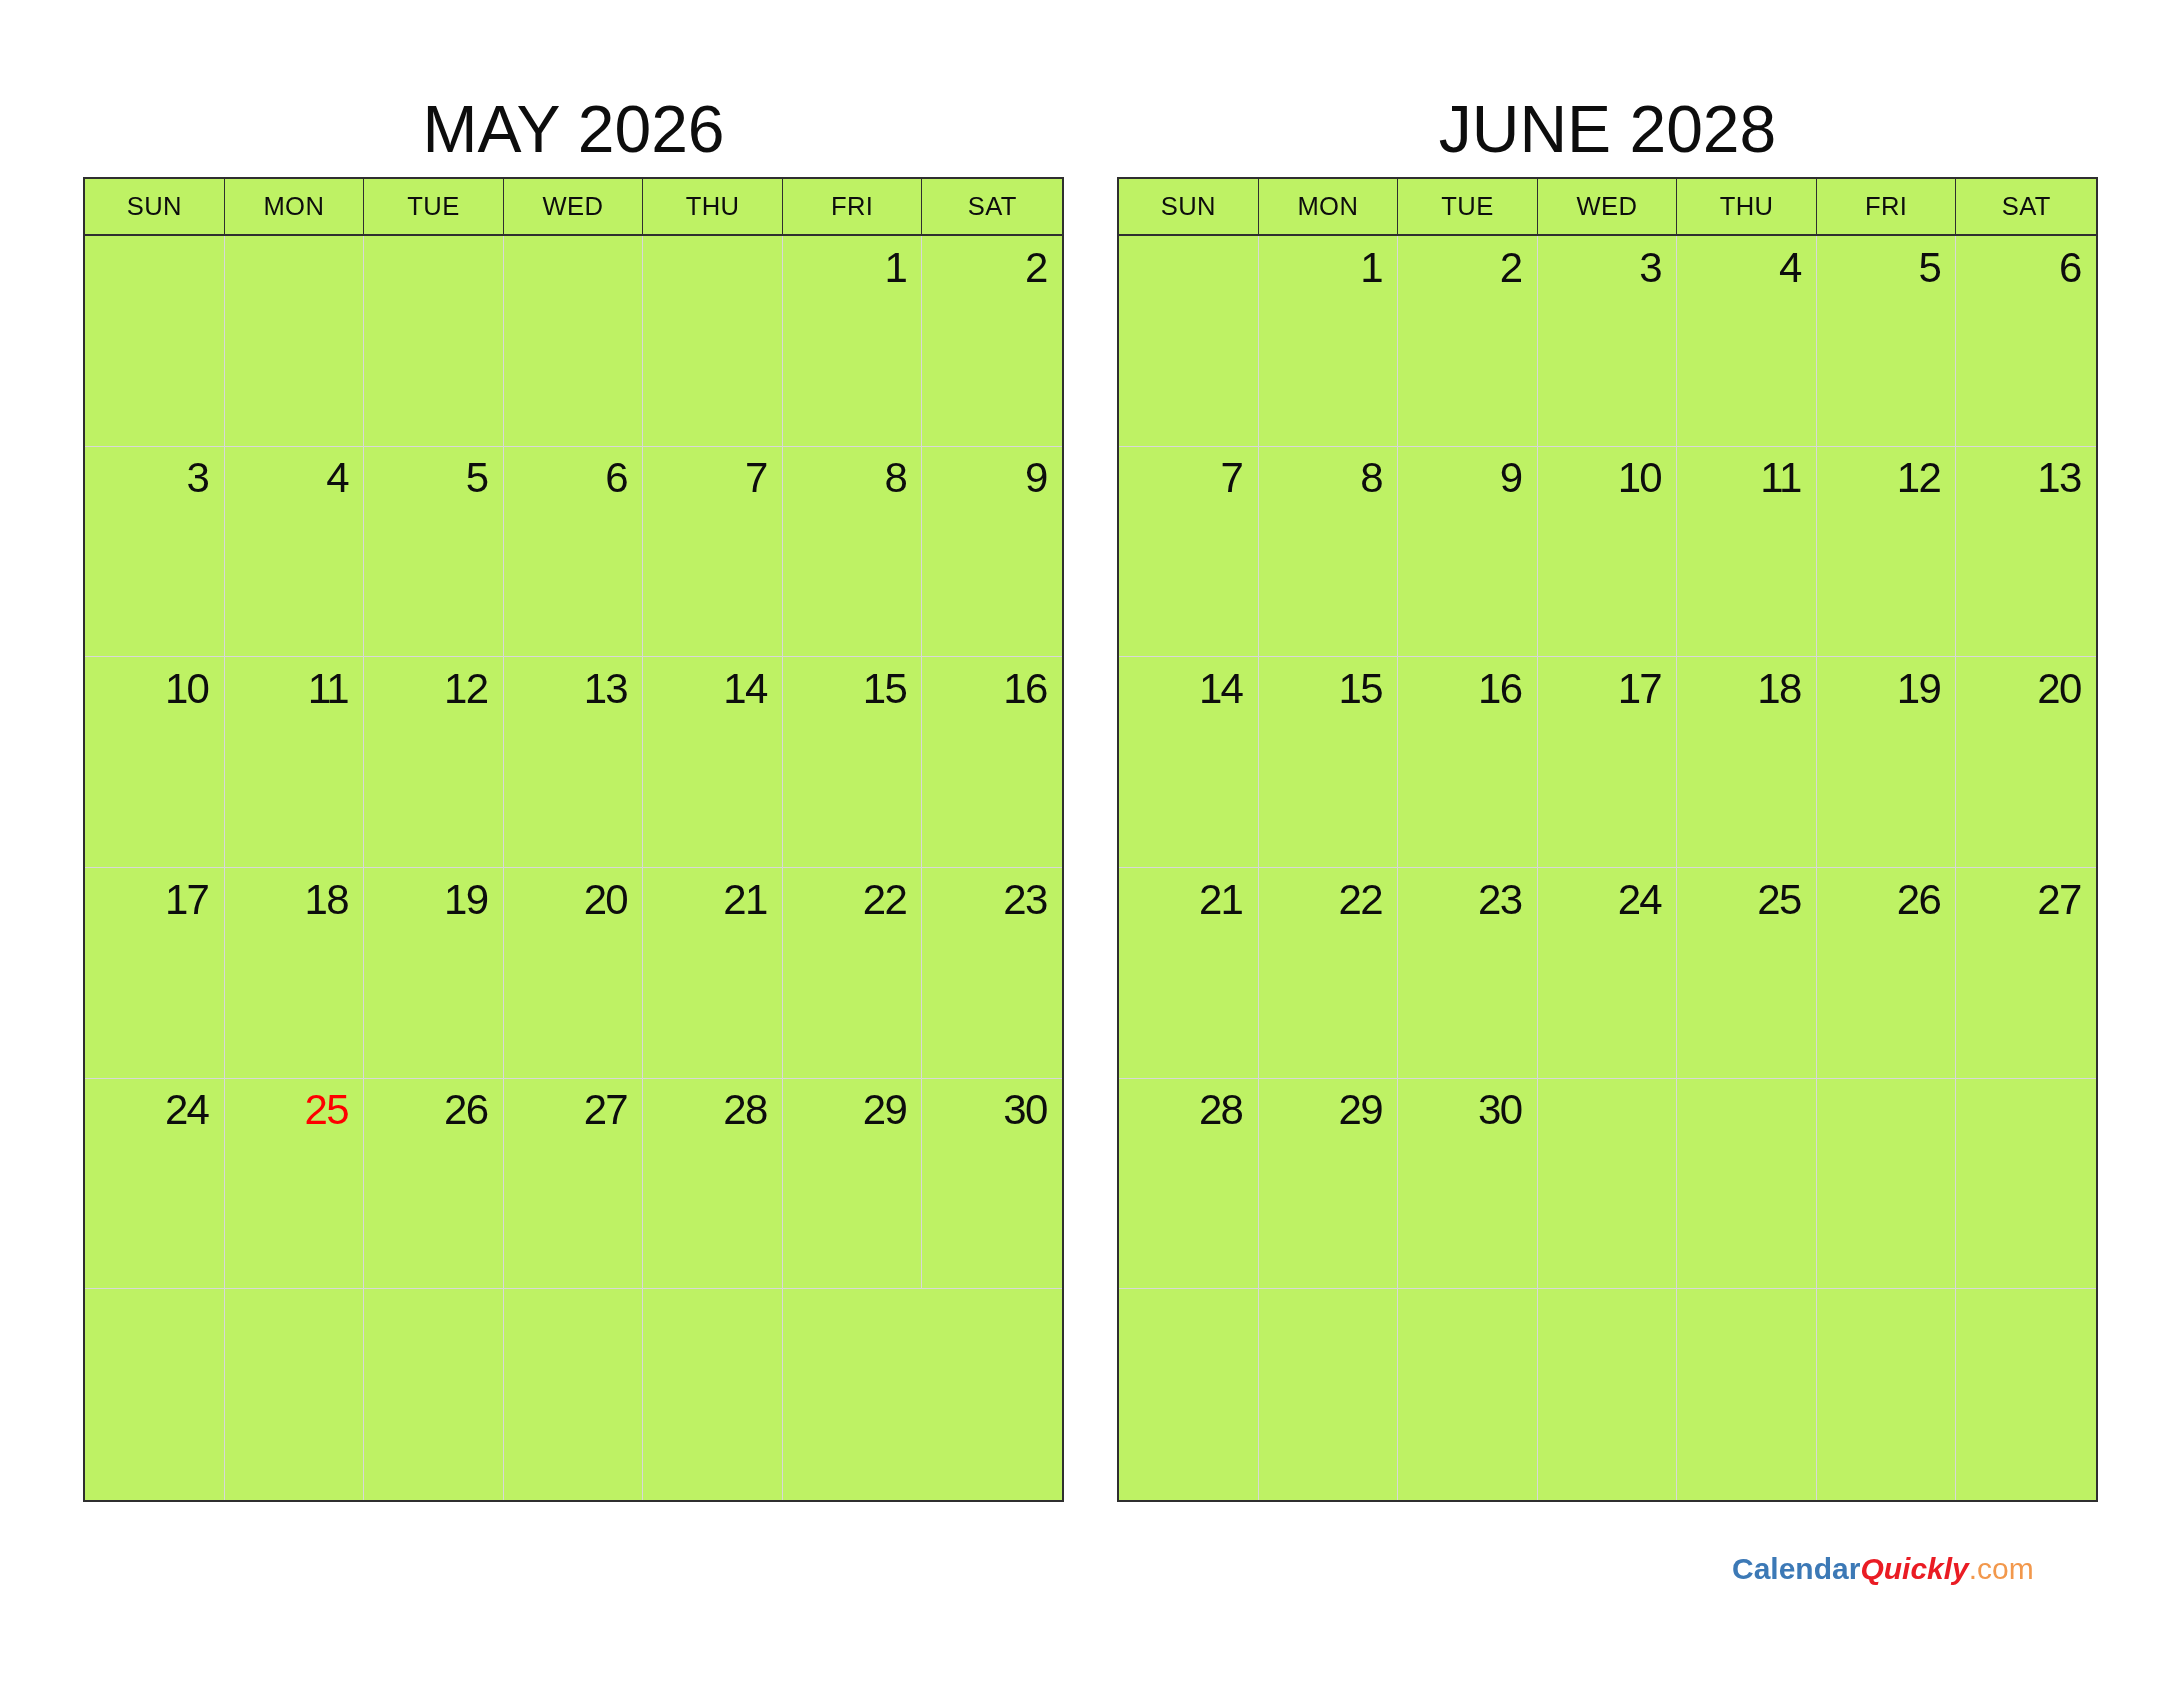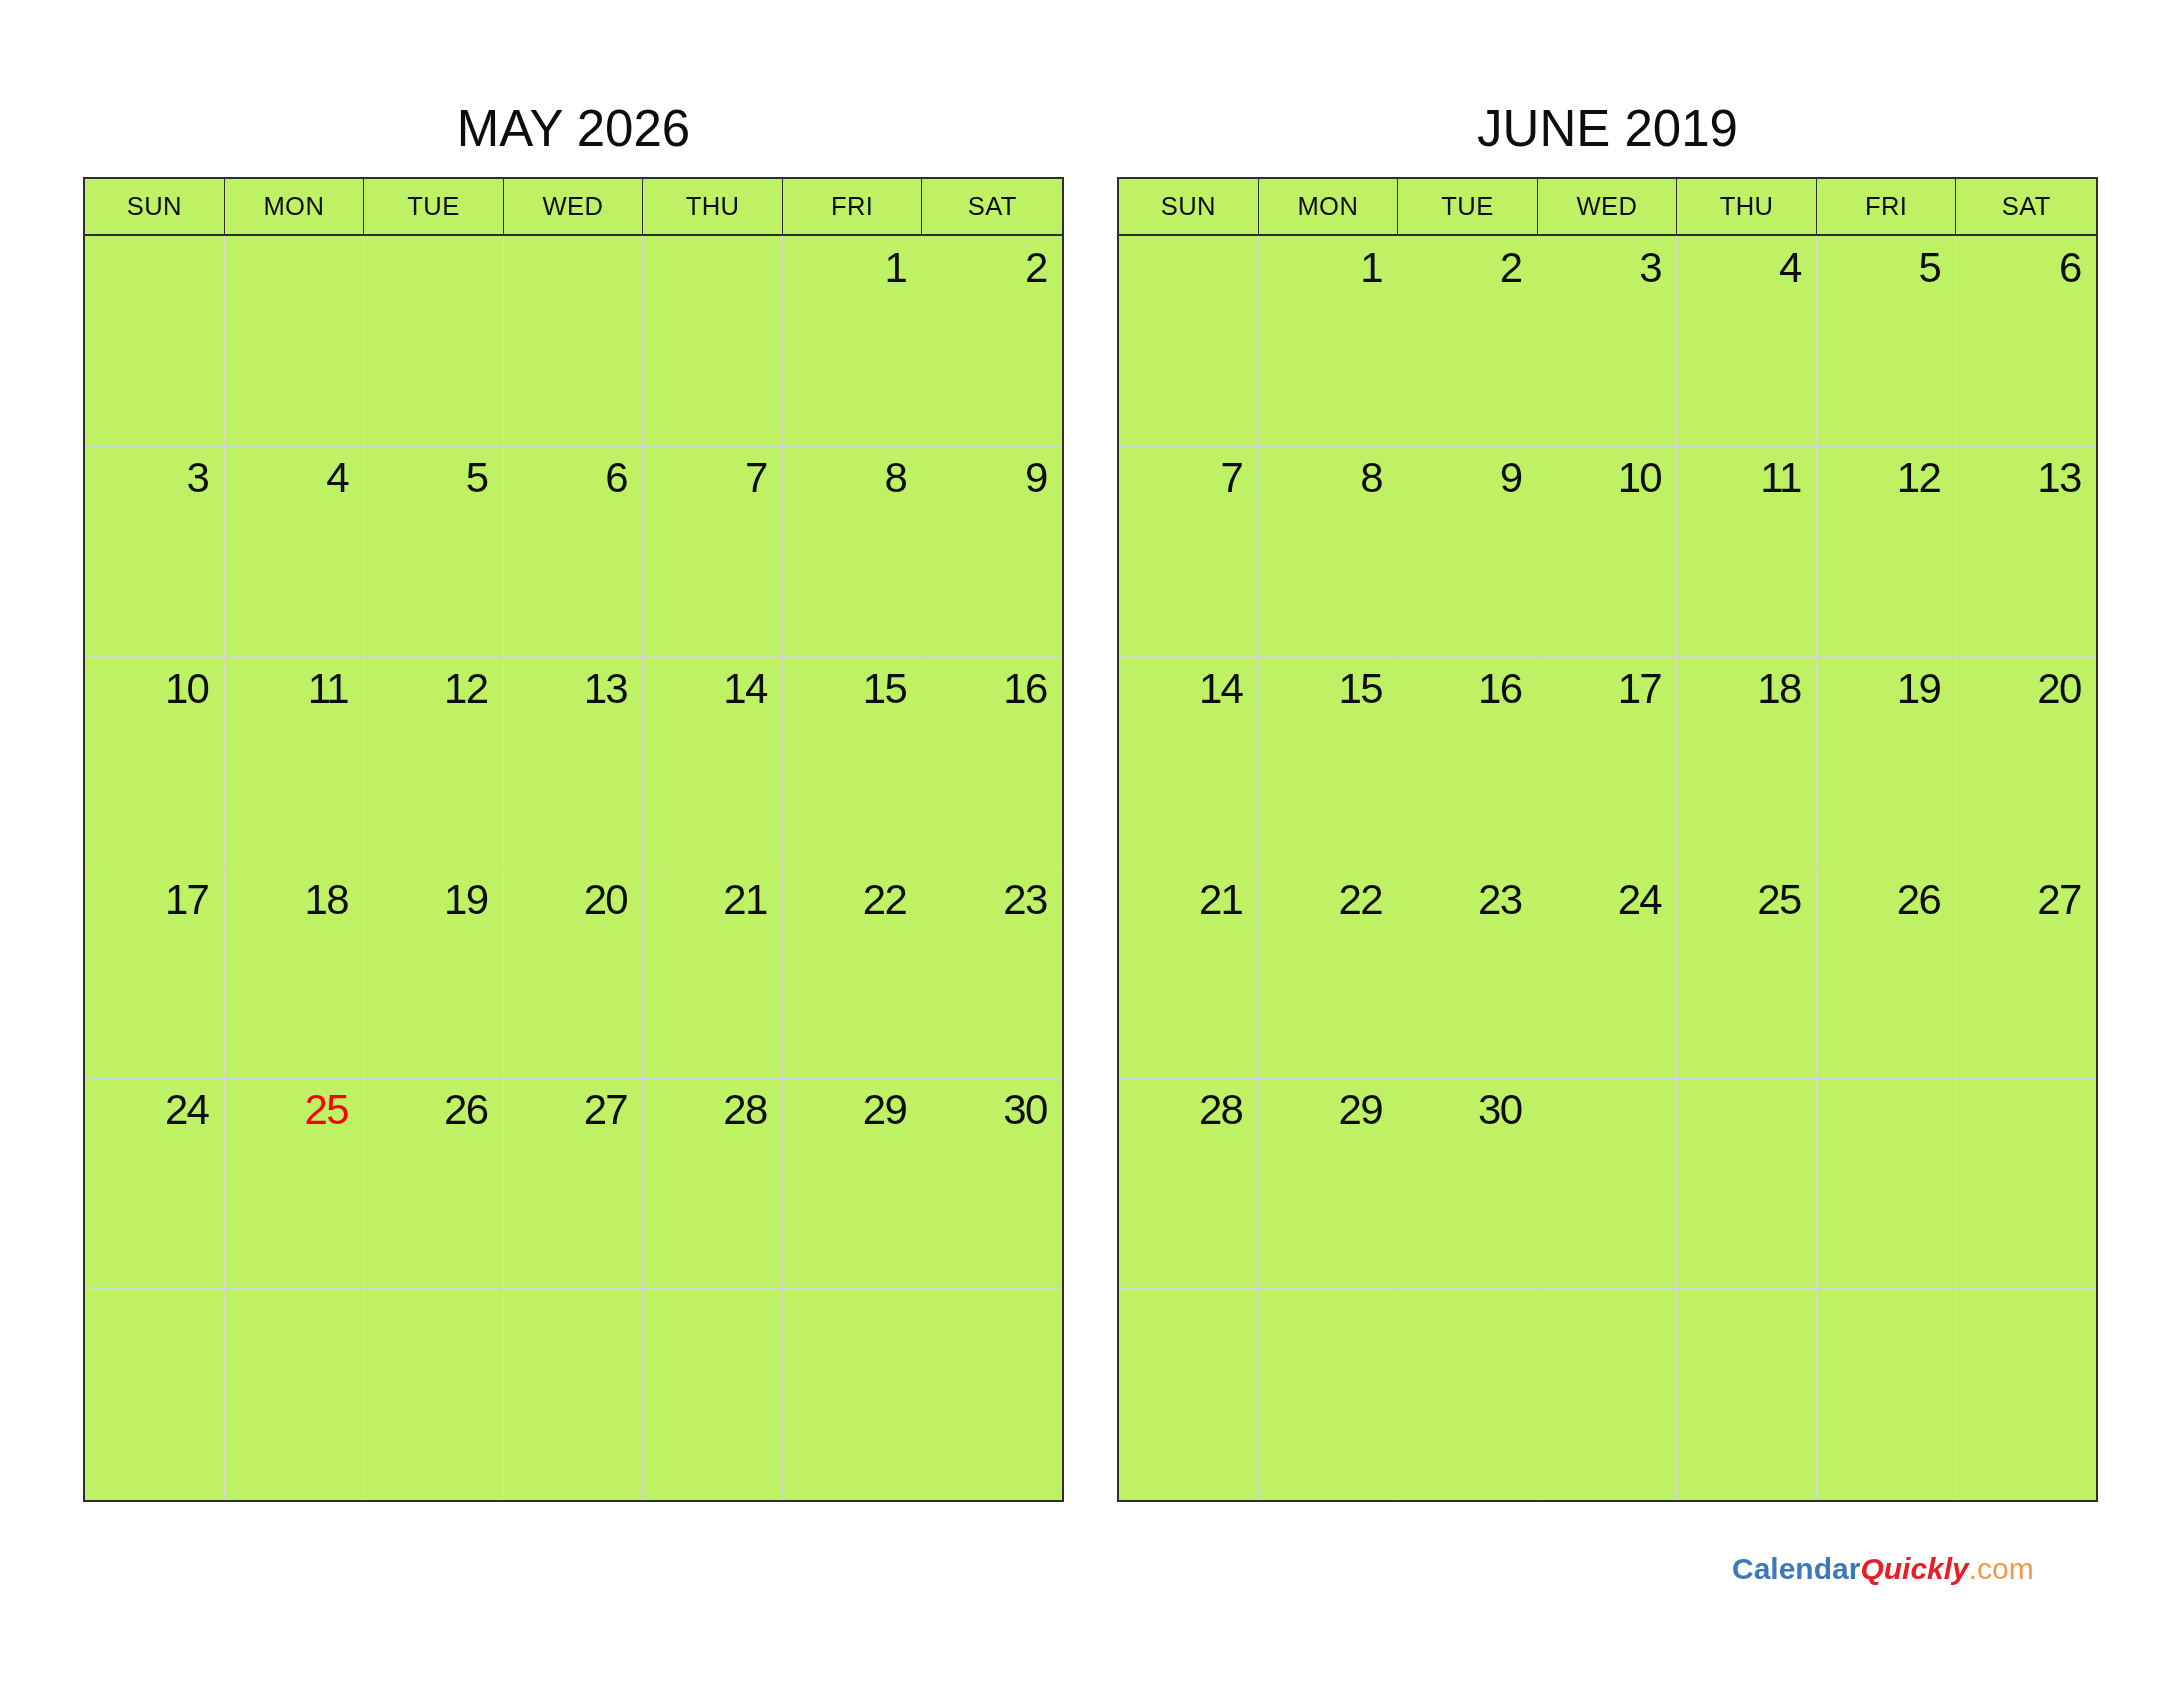--- a/index.html
+++ b/index.html
@@ -20,21 +20,21 @@
     width: 981px;
   }
   .month.may  { left: 83px; }
   .month.june { left: 1117px; }
 
   .month-title {
     width: 100%;
     height: 70px;
     line-height: 70px;
     text-align: center;
-    font-size: 51px;
+    font-size: 66px;
     font-weight: 400;
     color: #0d0d0d;
     letter-spacing: 0px;
     white-space: nowrap;
   }
 
   .month-grid {
     position: absolute;
     top: 83px; 
     left: 0;
@@ -142,21 +142,21 @@
       <div class="day-cell last-row"></div>
       <div class="day-cell last-row"></div>
       <div class="day-cell last-row"></div>
       <div class="day-cell last-row"></div>
       <div class="day-cell last-row"></div>
       <div class="day-cell last-col last-row"></div>
     </div>
 </div>
 
 <div class="month june">
-  <div class="month-title">JUNE 2019</div>
+  <div class="month-title">JUNE 2028</div>
   <div class="month-grid">
       <div class="weekday-cell">SUN</div>
       <div class="weekday-cell">MON</div>
       <div class="weekday-cell">TUE</div>
       <div class="weekday-cell">WED</div>
       <div class="weekday-cell">THU</div>
       <div class="weekday-cell">FRI</div>
       <div class="weekday-cell last-col">SAT</div>
       <div class="day-cell"></div>
       <div class="day-cell">1</div>

